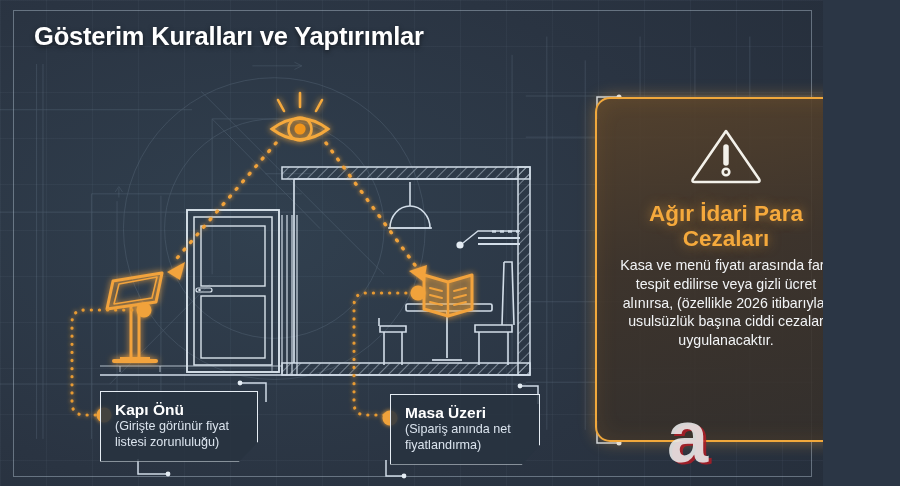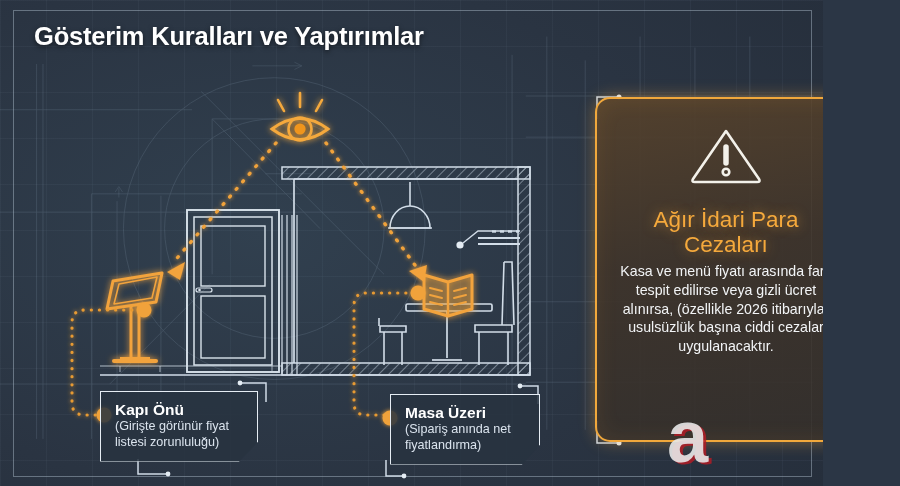--- a/index.html
+++ b/index.html
@@ -69,22 +69,22 @@
     position: absolute; left: 595px; top: 97px; width: 262px; height: 345px;
     border: 2.5px solid #f1a83c;
     border-radius: 15px;
     background: linear-gradient(170deg, rgba(86,66,44,0.92) 0%, rgba(63,52,42,0.9) 45%, rgba(52,47,43,0.9) 100%);
     box-shadow: 0 0 16px rgba(241,168,60,0.42), inset 0 0 22px rgba(241,168,60,0.10);
     text-align: center;
     padding: 18px 16px 12px 16px;
   }
   .panel-icon { margin: 8px auto 6px auto; width: 74px; height: 60px; }
   .panel-title {
-    font-size: 22.5px; font-weight: normal; color: #f5a93c;
-    line-height: 1.13; margin-top: 12px;
+    font-size: 22.5px; font-weight: bold; color: #f5a93c;
+    line-height: 1.13; margin-top: 6px;
     text-shadow: 0 0 12px rgba(245,169,60,0.55);
   }
   .panel-body {
     margin-top: 4px; font-size: 14.2px; line-height: 1.33;
     color: #f2f4f6; font-weight: normal;
   }
   .corner-marks { position: absolute; left: 575px; top: 83px; width: 300px; height: 375px; pointer-events: none; }
 
   
   .watermark {

